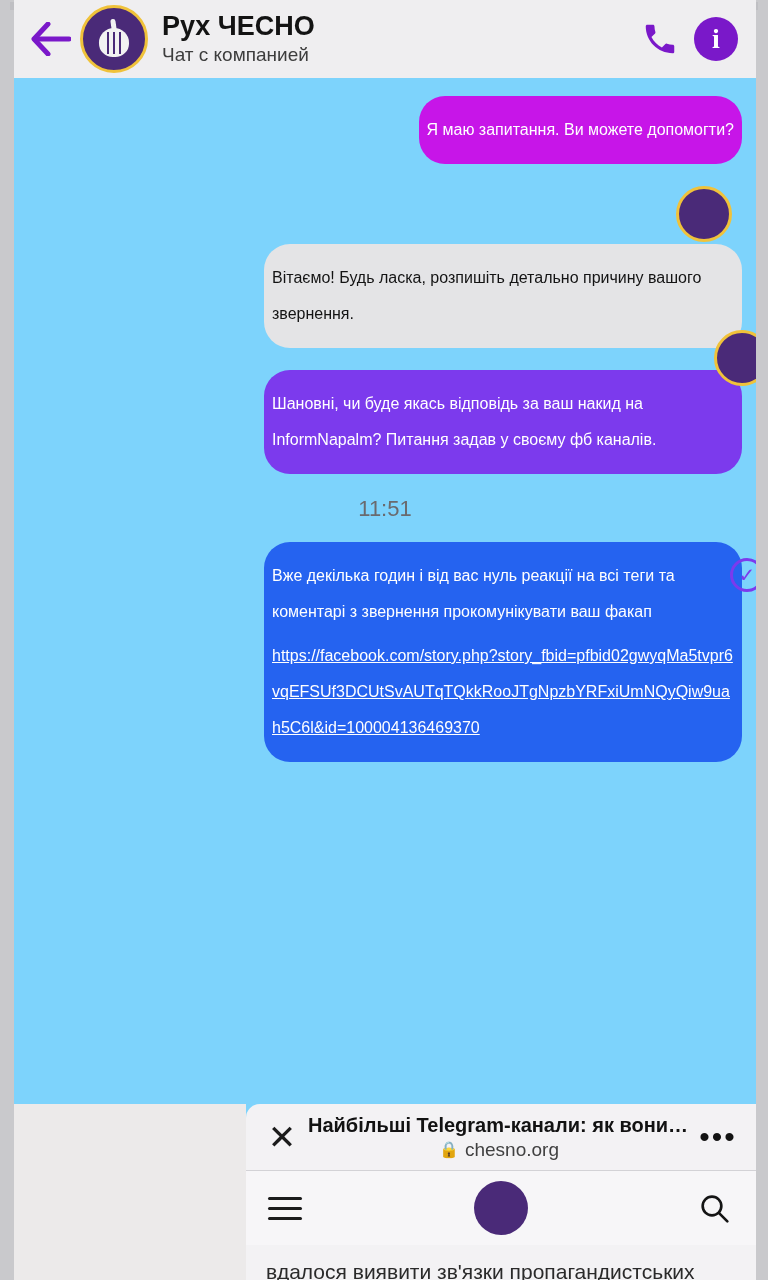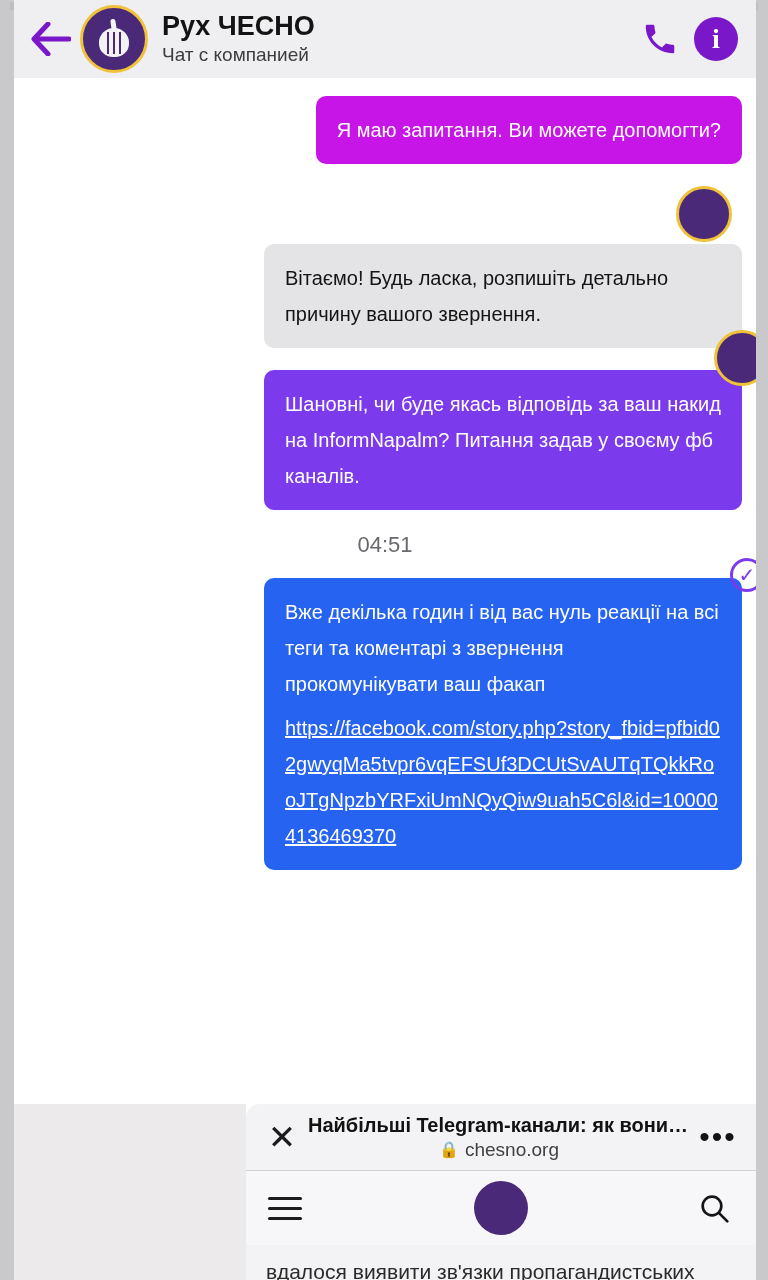--- a/index.html
+++ b/index.html
@@ -32,21 +32,21 @@
     background: #bfbfc3;
   }
 
   
   #screen {
     position: absolute;
     left: 14px;
     top: 0px;
     width: 742px;
     height: 1280px;
-    background: #ffffff;
+    background: #7dd3fc;
     overflow: hidden;
   }
 
   
   #header {
     position: absolute;
     left: 0; top: 0;
     width: 742px;
     height: 78px;
     background: #efeef0;
@@ -172,23 +172,23 @@
     display: flex;
     align-items: flex-end;
     padding: 0 14px;
     margin-bottom: 22px;
   }
   .row.out { justify-content: flex-end; }
   .row.in  { justify-content: flex-start; flex-direction: column; }
 
   .bubble {
     max-width: 478px;
-    border-radius: 10px;
-    padding: 16px 21px;
-    font-size: 20px;
+    border-radius: 26px;
+    padding: 16px 8px;
+    font-size: 16px;
     line-height: 36px;
     word-wrap: break-word;
     box-sizing: border-box;
   }
   .bubble.magenta {
     background: #c715e8;
     color: #ffffff;
   }
   .bubble.purple {
     background: #7c3aed;
@@ -459,21 +459,21 @@
               <div class="l3"></div>
           </div>
         </div>
         <div class="bubble grey">Вітаємо! Будь ласка, розпишіть детально причину вашого звернення.</div>
       </div>
 
       <div class="row out">
         <div class="bubble purple">Шановні, чи буде якась відповідь за ваш накид на InformNapalm? Питання задав у своєму фб каналів.</div>
       </div>
 
-      <div class="timestamp">04:51</div>
+      <div class="timestamp">11:51</div>
 
       <div class="row out">
         <div class="bubble blue">
           <span>Вже декілька годин і від вас нуль реакції на всі теги та коментарі з звернення прокомунікувати ваш факап </span><a class="link" href="#">https://facebook.com/story.php?story_fbid=pfbid02gwyqMa5tvpr6vqEFSUf3DCUtSvAUTqTQkkRooJTgNpzbYRFxiUmNQyQiw9uah5C6l&amp;id=100004136469370</a>
         </div>
       </div>
     </div>
 
     <div class="edge-avatar">
       <div class="bulb">

